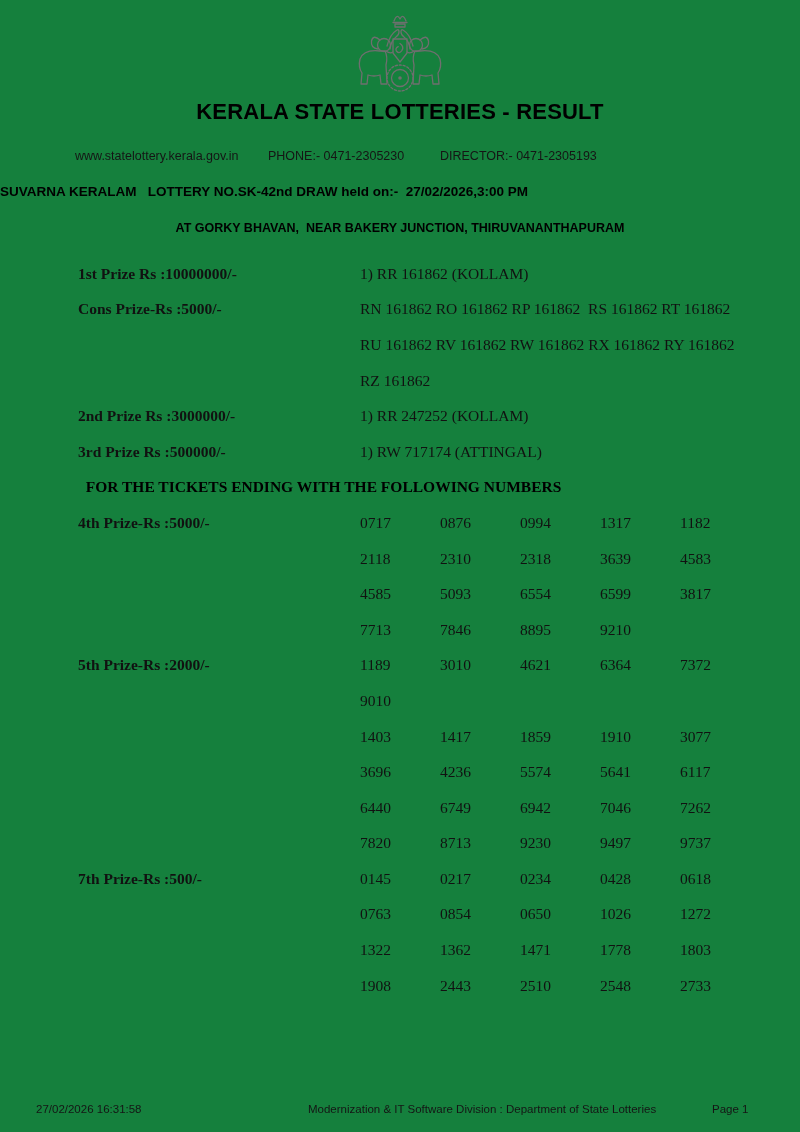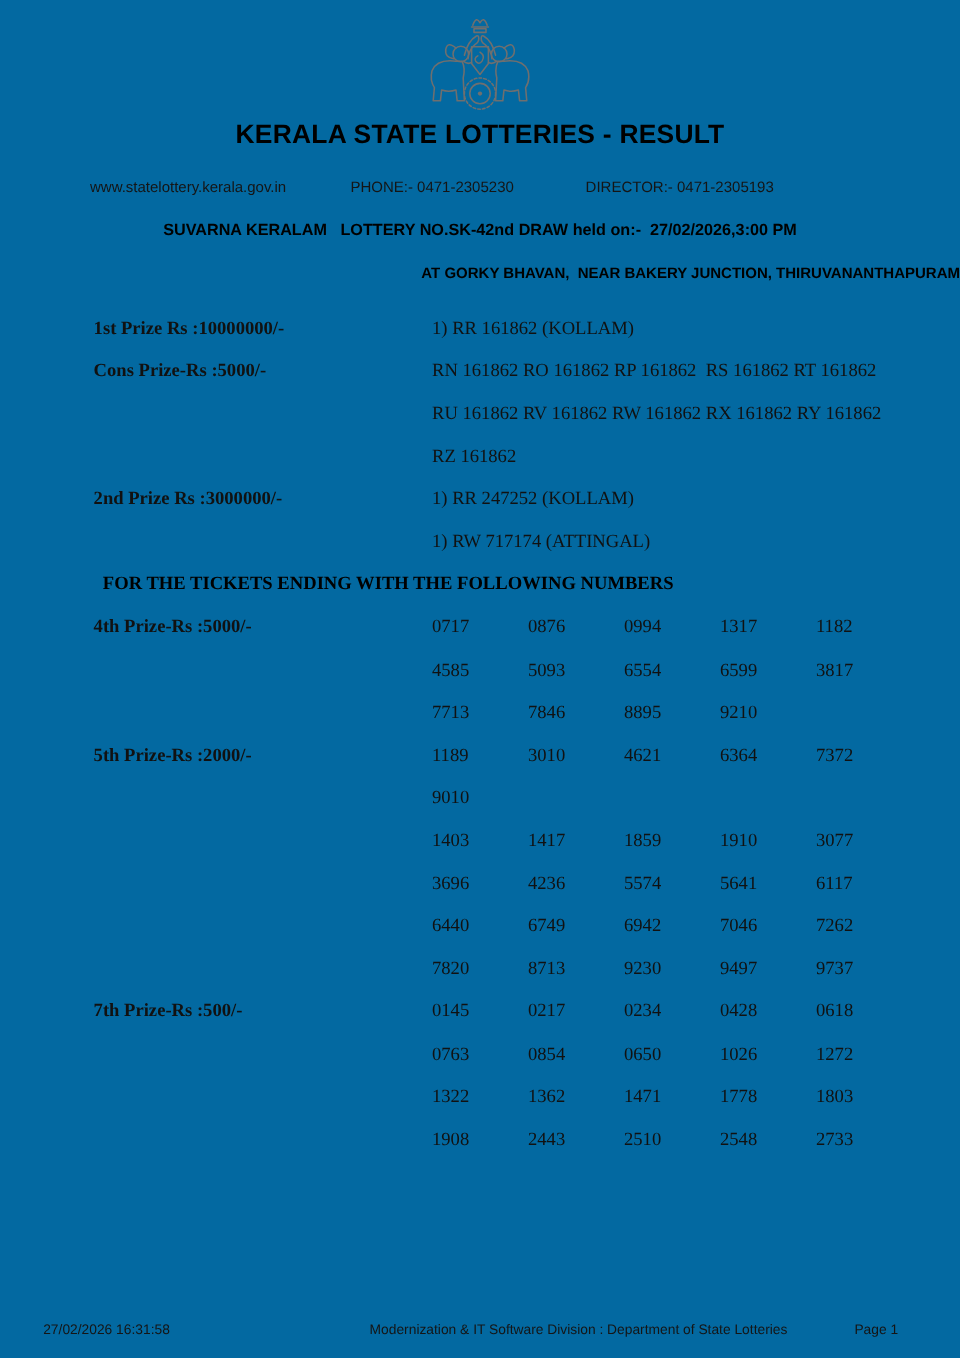--- a/index.html
+++ b/index.html
@@ -1,36 +1,36 @@
 <!DOCTYPE html>
 <html><head>
 <meta charset="utf-8">
 <style>
   html,body{margin:0;padding:0;background:#ffffff;}
   .page{
-    position:relative;width:800px;height:1132px;background:#0369a1;
+    position:relative;width:800px;height:1132px;background:#15803d;
     font-family:"Liberation Serif",serif;color:#111;overflow:hidden;
   }
   .logo{position:absolute;top:5px;left:350px;width:100px;height:92px;}
   .title{
     position:absolute;top:99px;left:0;width:100%;text-align:center;
     font-family:"Liberation Sans",sans-serif;font-weight:bold;font-size:22px;color:#000;
     letter-spacing:.2px;
   }
   .contact{
     position:absolute;top:146px;left:75px;width:600px;
     font-family:"Liberation Sans",sans-serif;font-size:12.5px;color:#151515;
   }
-  .contact-row{display:grid;grid-template-columns:193px 172px auto;height:19px;align-items:center;gap:24px;}
+  .contact-row{display:grid;grid-template-columns:193px 172px auto;height:19px;align-items:center;}
   .draw-line{
-    position:absolute;top:184px;left:0;width:100%;text-align:center;
+    position:absolute;top:184px;left:0;width:100%;text-align:left;
     font-family:"Liberation Sans",sans-serif;font-weight:bold;font-size:13.5px;white-space:pre;color:#000;
   }
   .venue-line{
-    position:absolute;top:221px;left:0;width:100%;text-align:right;
+    position:absolute;top:221px;left:0;width:100%;text-align:center;
     font-family:"Liberation Sans",sans-serif;font-weight:bold;font-size:12.5px;white-space:pre;color:#000;
   }
   .results{position:absolute;top:256px;left:0;width:647px;}
   .prize-row{
     display:grid;grid-template-columns:282px repeat(5,80px);
     height:35.6px;align-items:center;padding-left:78px;box-sizing:border-box;
   }
   .prize-label{font-weight:bold;font-size:15.5px;white-space:pre;}
   .prize-value{grid-column:2/-1;font-size:15.5px;white-space:pre;}
   .num{font-size:15.5px;}
@@ -115,35 +115,44 @@
         </div>
         <div class="prize-row">
           <div class="prize-label"></div>
           <div class="prize-value">RZ 161862</div>
         </div>
         <div class="prize-row">
           <div class="prize-label">2nd Prize Rs :3000000/-</div>
           <div class="prize-value">1) RR 247252 (KOLLAM)</div>
         </div>
         <div class="prize-row">
+          <div class="prize-label">3rd Prize Rs :500000/-</div>
           <div class="prize-value">1) RW 717174 (ATTINGAL)</div>
         </div>
       </div>
     <div class="section-heading">FOR THE TICKETS ENDING WITH THE FOLLOWING NUMBERS</div>
     <div id="ending-prizes">
         <div class="prize-row">
           <div class="prize-label">4th Prize-Rs :5000/-</div>
           <div class="num">0717</div>
           <div class="num">0876</div>
           <div class="num">0994</div>
           <div class="num">1317</div>
           <div class="num">1182</div>
         </div>
         <div class="prize-row">
           <div class="prize-label"></div>
+          <div class="num">2118</div>
+          <div class="num">2310</div>
+          <div class="num">2318</div>
+          <div class="num">3639</div>
+          <div class="num">4583</div>
+        </div>
+        <div class="prize-row">
+          <div class="prize-label"></div>
           <div class="num">4585</div>
           <div class="num">5093</div>
           <div class="num">6554</div>
           <div class="num">6599</div>
           <div class="num">3817</div>
         </div>
         <div class="prize-row">
           <div class="prize-label"></div>
           <div class="num">7713</div>
           <div class="num">7846</div>

